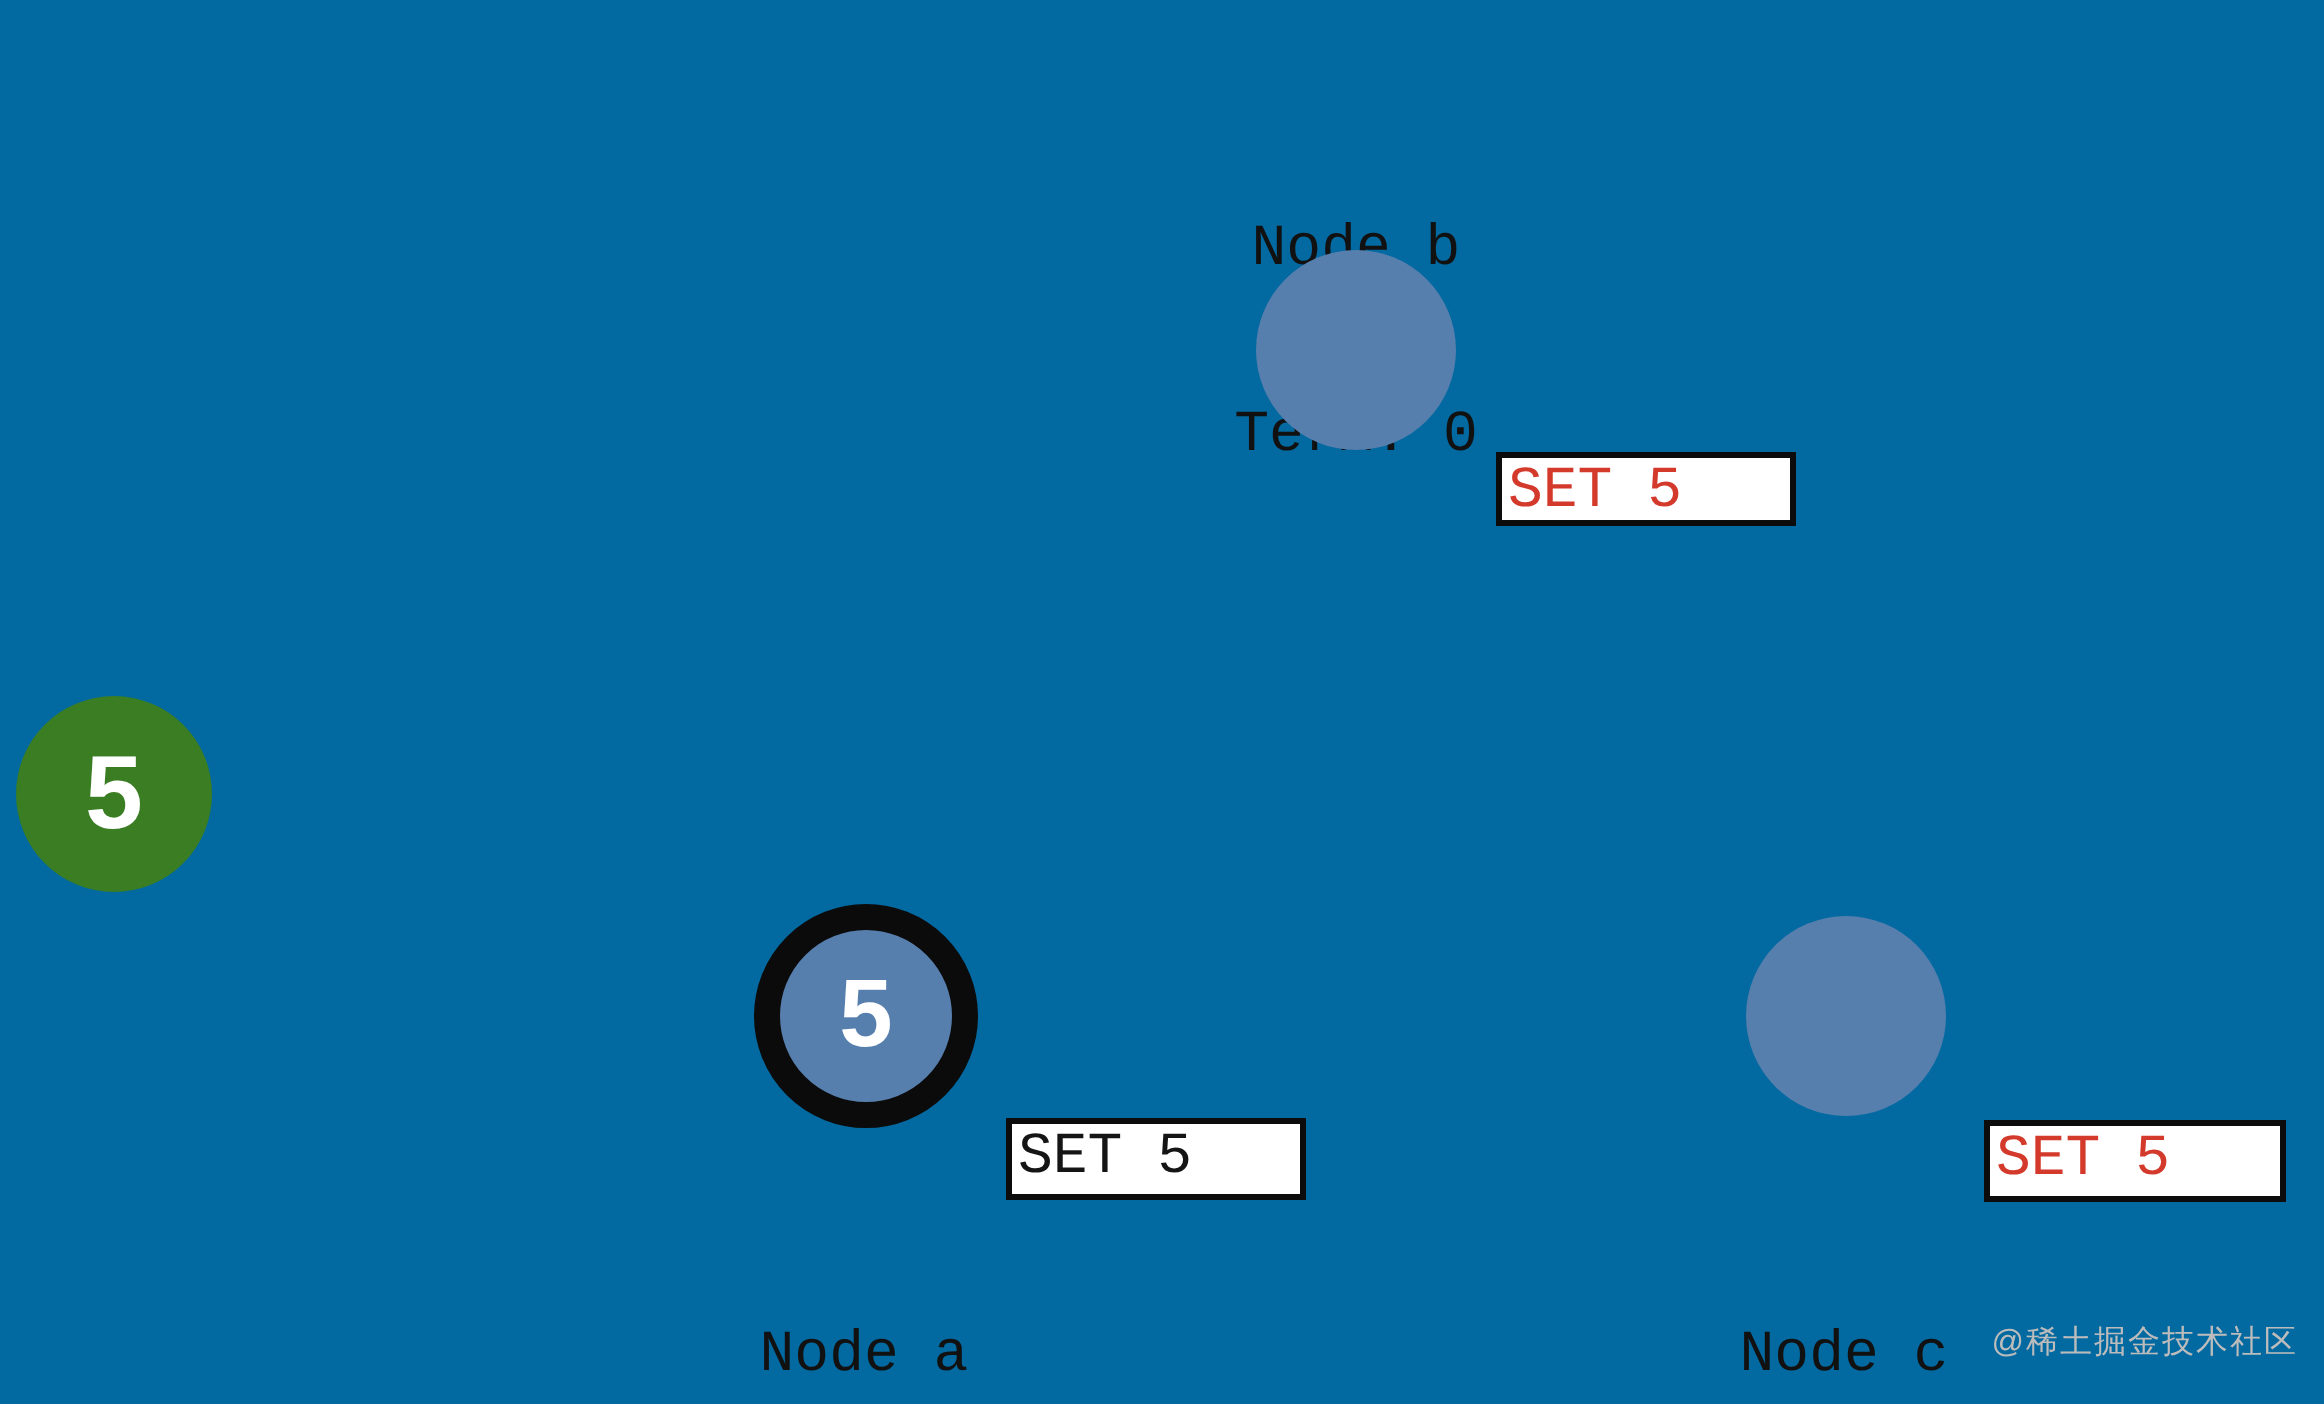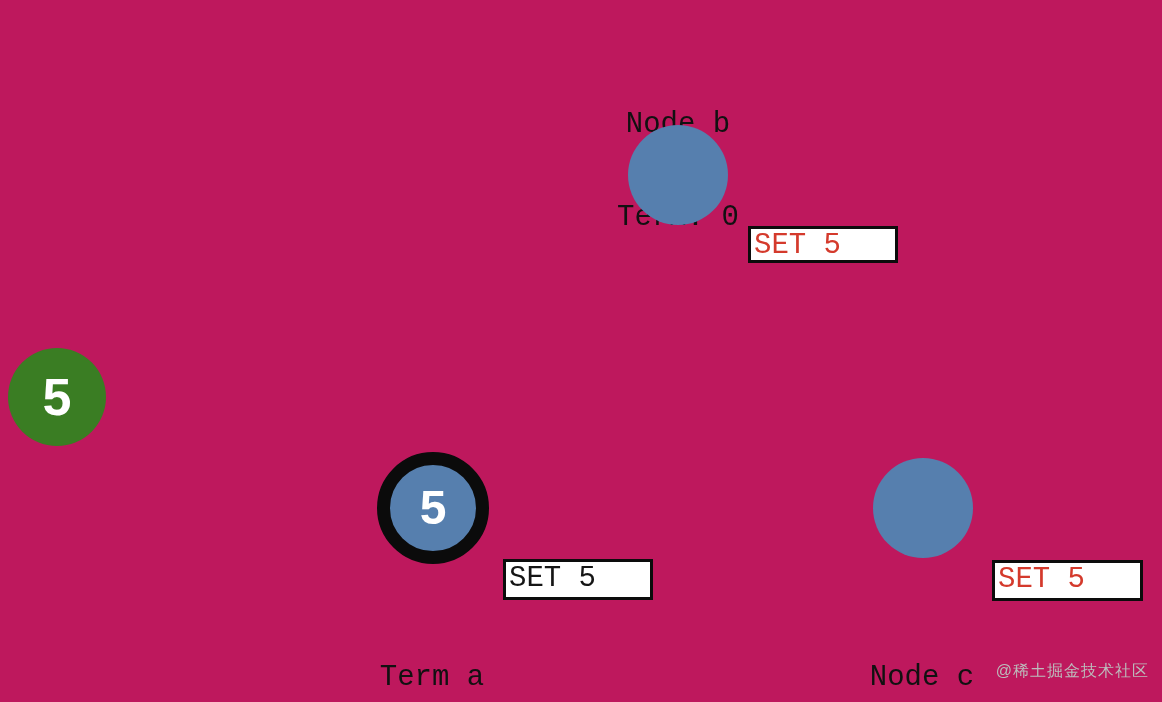--- a/index.html
+++ b/index.html
@@ -4,21 +4,21 @@
 <style>
   html, body {
     margin: 0;
     padding: 0;
     background: #ffffff;
   }
   .canvas {
     position: relative;
     width: 1162px;
     height: 702px;
-    background: #be185d;
+    background: #0369a1;
     overflow: hidden;
     font-family: "Liberation Mono", "DejaVu Sans Mono", monospace;
   }
   
   .node-label {
     position: absolute;
     width: 220px;
     text-align: center;
     color: #111111;
     font-size: 29px;
@@ -128,21 +128,21 @@
     <span class="client-value">5</span>
   </div>
 
   <div class="leader-circle">
     <span class="node-value">5</span>
   </div>
   <div class="set-box box-a">
     <span class="set-black">SET 5</span>
   </div>
   <div class="node-label label-a">
-    <div>Term a</div>
+    <div>Node a</div>
     
   </div>
 
   <div class="node-circle circle-c"></div>
   <div class="set-box box-c">
     <span class="set-red">SET 5</span>
   </div>
   <div class="node-label label-c">
     <div>Node c</div>
     

